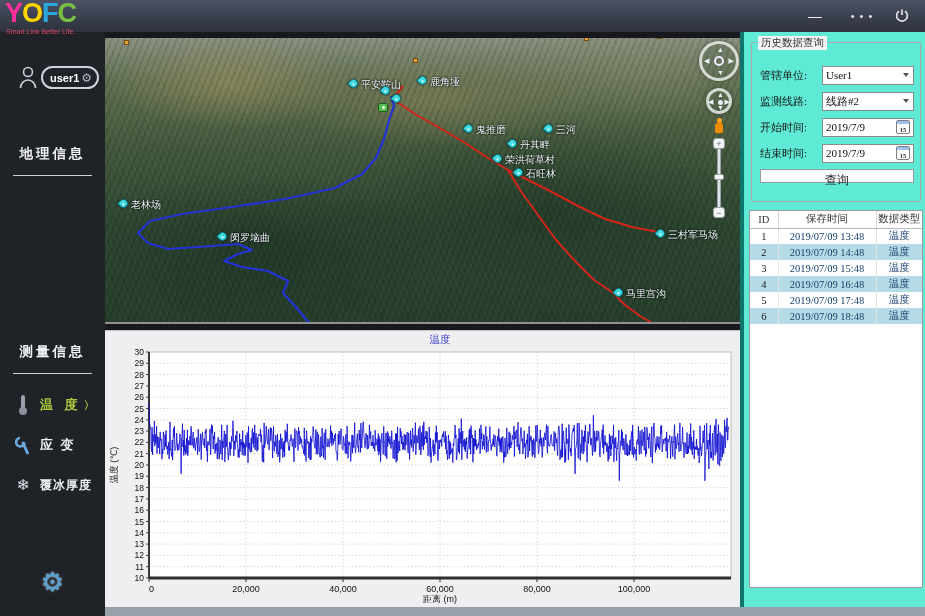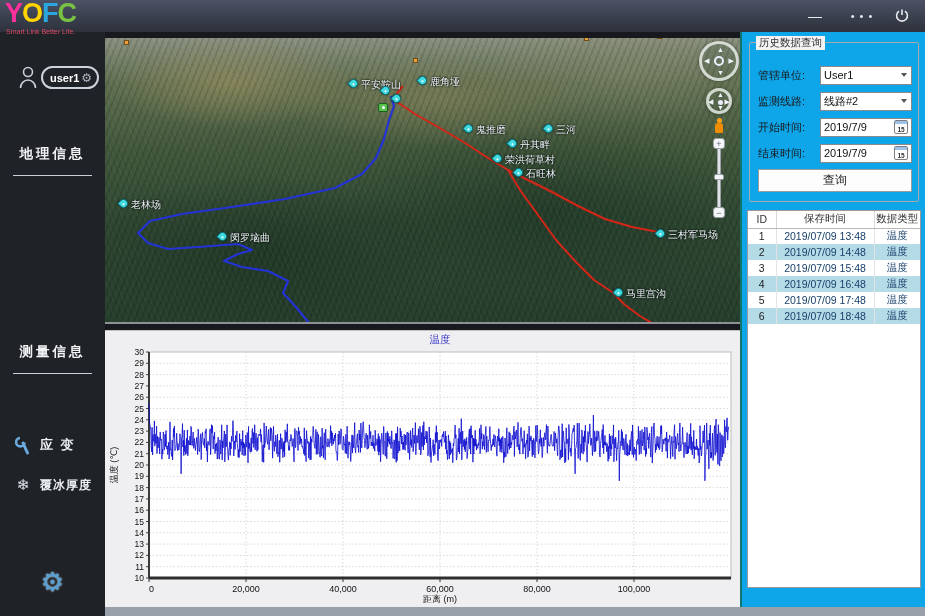--- a/index.html
+++ b/index.html
@@ -87,36 +87,36 @@
   #zs-plus { top:0; } #zs-minus { top:69px; }
   #zs-handle { position:absolute; left:2px; top:36px; width:10px; height:6px; background:#f3f5f7; border:1px solid #9aa0a6; border-radius:2px; }
 
   
   #chart-panel { position:absolute; left:105px; top:330px; width:635px; height:277px;
                  background:#efeff1; border-top:1px solid #c2c2c4; }
   #chart-svg { display:block; }
 
   
   #rightpanel { position:absolute; left:740px; top:32px; width:185px; height:584px;
-                background:#0ea5e9; border-left:2px solid #0f766e; }
+                background:#5eead4; border-left:4px solid #0f766e;font-family:Liberation Serif, serif; }
   #querybox { position:absolute; left:7px; top:10px; width:170px; height:160px;
               border:1px solid #a9a9ab; border-radius:2px; }
   #querybox legend, #qb-title { position:absolute; left:6px; top:-7px; background:#f3f3f3; padding:0 3px;
               font-size:10.5px; color:#333; }
   .qrow { position:absolute; left:8px; width:154px; height:20px; display:flex; align-items:center; }
   .qlabel { width:62px; font-size:11px; color:#1a1a1a; }
   .qcontrol { flex:1; height:19px; background:#fff; border:1px solid #8a8a8c; display:flex; align-items:center;
               padding:0 3px; font-size:11px; color:#111; position:relative; }
   .qcontrol .val { flex:1; }
   .qcontrol .dd-arrow { width:0; height:0; border-left:3.5px solid transparent; border-right:3.5px solid transparent;
                         border-top:4px solid #555; margin-right:1px; }
   .cal { width:14px; height:14px; background:#fff; border:1px solid #7d7d7f; border-radius:2px; position:relative;
          font-size:6.5px; color:#333; text-align:center; line-height:17px; font-weight:bold; }
   .cal::before { content:""; position:absolute; left:0; top:0; width:100%; height:3px; background:#9fc3e8; }
-  #query-btn { position:absolute; left:8px; top:126px; width:154px; height:23px; background:#fdfdfd;
+  #query-btn { position:absolute; left:8px; top:126px; width:154px; height:14px; background:#fdfdfd;
                border:1px solid #9c9c9e; font-size:12px; color:#222; text-align:center; line-height:21px; cursor:default; }
   
   #dtable { position:absolute; left:5px; top:178px; width:174px; height:378px; background:#fff;
             border:1px solid #9a9a9c; font-size:10.5px; }
   #dtable table { border-collapse:collapse; width:100%; table-layout:fixed; }
   #dtable th { font-weight:normal; color:#333; border-bottom:1px solid #b8b8ba; border-right:1px solid #d8d8da;
                height:17px; font-size:10.5px; }
   #dtable td { text-align:center; height:16px; border-right:1px solid #e2e2e4; color:#17406b; }
   #dtable td.idcell { color:#1a1a1a; }
   #dtable tr.hl td { background:#b5dbe7; }
@@ -156,20 +156,30 @@
       <span id="user-gear">⚙</span>
     </div>
   </div>
 
   <div class="section" id="sec-geo">地理信息</div>
   <div class="section-line" id="line-geo"></div>
 
   <div class="section" id="sec-meas">测量信息</div>
   <div class="section-line" id="line-meas"></div>
 
+  <div class="menu-item" id="mi-temp">
+    <span class="mi-icon">
+      <span class="thermo">
+          <span class="stem"></span>
+          <span class="bulb"></span>
+        </span>
+    </span>
+    <span class="mi-label">温 度</span>
+    <span class="chev">〉</span>
+  </div>
   <div class="menu-item" id="mi-strain">
     <span class="mi-icon">
       <svg width="17" height="19" viewBox="0 0 17 19">
         <path d="M5 2 A4.2 4.2 0 1 0 9.5 6.5" fill="none" stroke="#6aaade" stroke-width="2.6"></path>
         <line x1="8" y1="7" x2="12.5" y2="17" stroke="#6aaade" stroke-width="3" stroke-linecap="round"></line>
       </svg>
     </span>
     <span class="mi-label">应 变</span>
   </div>
   <div class="menu-item" id="mi-ice">

